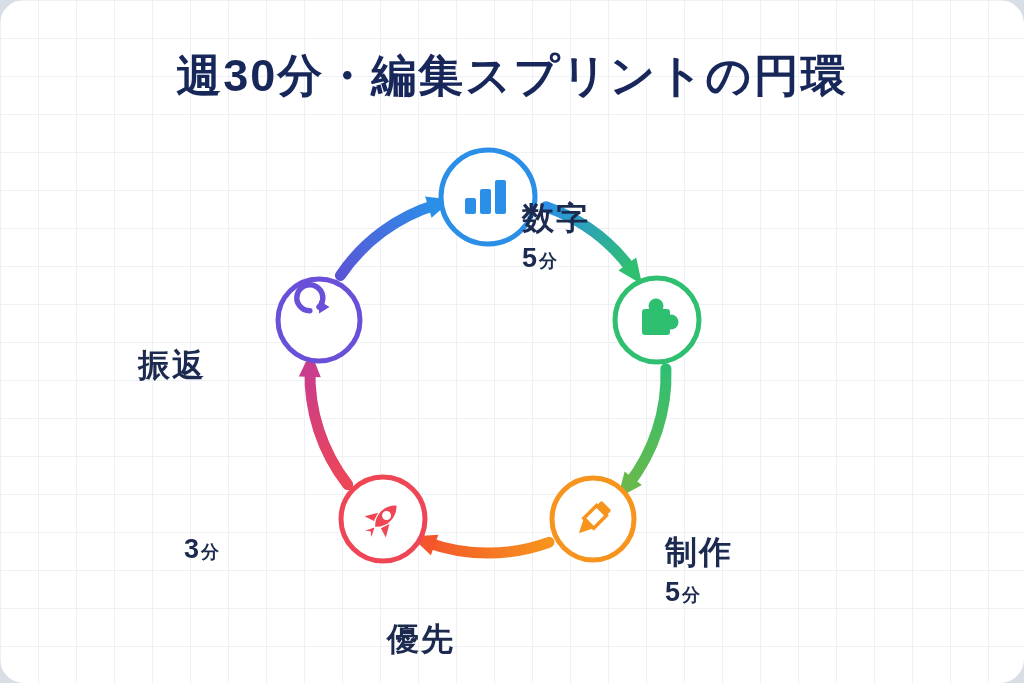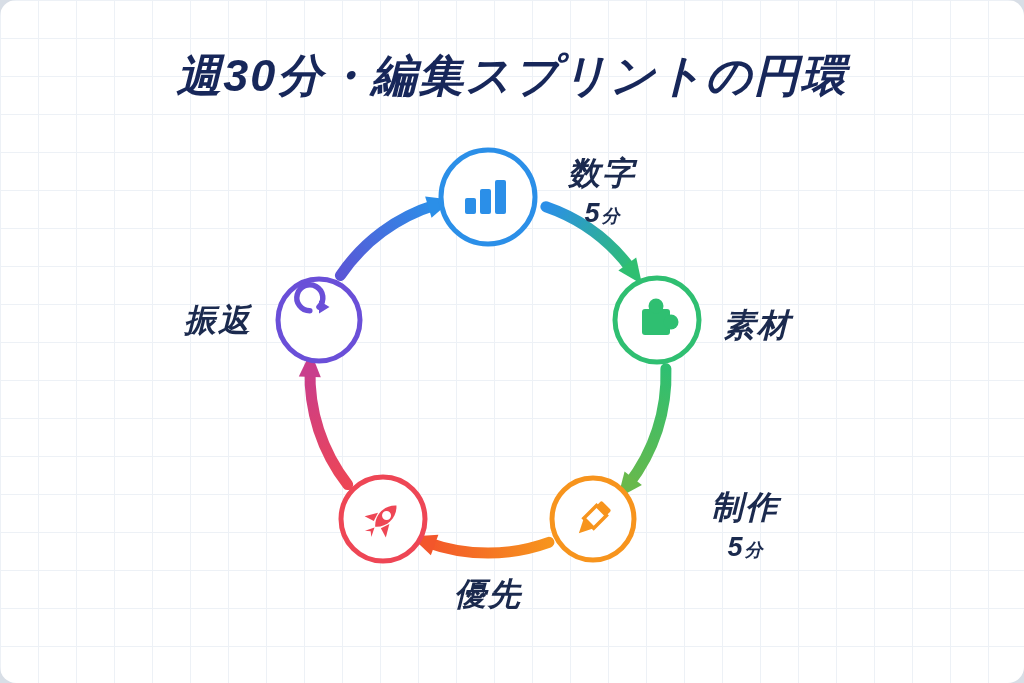--- a/index.html
+++ b/index.html
@@ -9,35 +9,34 @@
     font-family:"Liberation Sans","DejaVu Sans",sans-serif;
     overflow:hidden;
   }
   .card{
     position:absolute;inset:0;
     background-color:#ffffff;
     background-image:
       linear-gradient(#edf1f6 1.5px, transparent 1.5px),
       linear-gradient(90deg, #edf1f6 1.5px, transparent 1.5px);
     background-size:38px 38px;
-    border-radius:16px;
-    font-style:italic;
+    border-radius:24px;
   }
   .title{
     position:absolute;top:46px;left:0;width:1024px;
     text-align:center;
     font-size:45px;font-weight:900;
     color:#17275a;
     letter-spacing:2px;
     margin:0;
   }
   .diagram-svg{position:absolute;left:0;top:0;}
   .step-label{
-    position:absolute;width:160px;text-align:center;
-    color:#1b2a4e;line-height:1;
+    position:absolute;width:160px;
+    color:#1b2a4e;line-height:1;margin-top:45px;
   }
   .step-name{
     font-size:32px;font-weight:800;letter-spacing:2px;line-height:42px;
     display:block;
   }
   .step-min{
     display:block;line-height:38px;font-weight:800;
   }
   .step-min .num{font-size:27px;}
   .step-min .unit{font-size:18px;margin-left:2px;}
@@ -143,32 +142,32 @@
       </g>
     </g>
   </svg>
 
   <div class="step-label" style="left:522px;top:152px;">
     <span class="step-name">数字</span>
     <span class="step-min"><span class="num">5</span><span class="unit">分</span></span>
   </div>
 
   <div class="step-label" style="left:677px;top:304px;">
-    <span class="step-name">素材</span>
   </div>
 
   <div class="step-label" style="left:665px;top:486px;">
     <span class="step-name">制作</span>
     <span class="step-min"><span class="num">5</span><span class="unit">分</span></span>
   </div>
 
-  <div class="step-label" style="left:408px;top:573px;">
+  <div class="step-label" style="left:387px;top:573px;">
     <span class="step-name">優先</span>
   </div>
 
   <div class="step-label" style="left:184px;top:485px;">
+    <span class="step-min"><span class="num">3</span><span class="unit">分</span></span>
   </div>
 
   <div class="step-label" style="left:138px;top:299px;">
     <span class="step-name">振返</span>
   </div>
 
 </div>
 
 </body></html>

